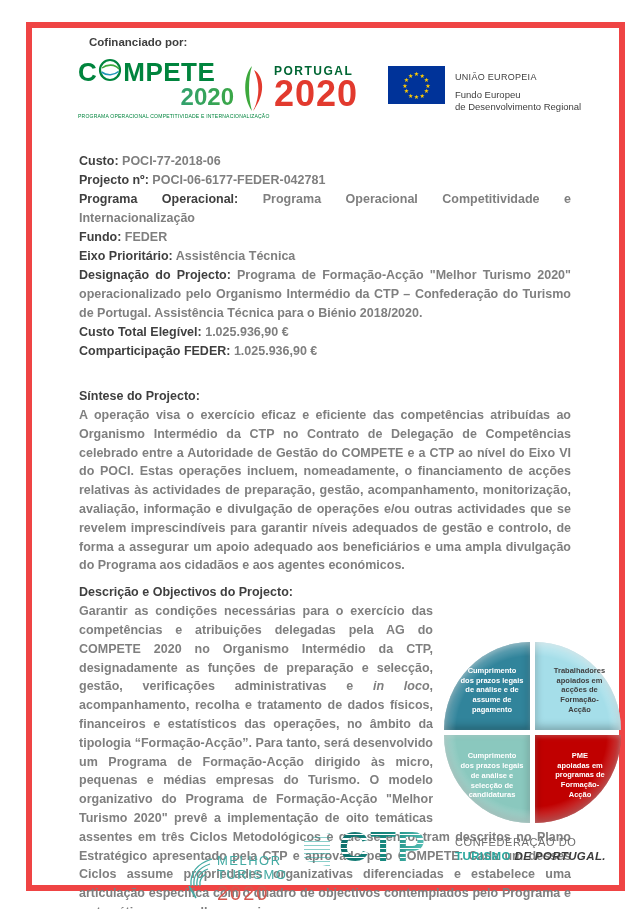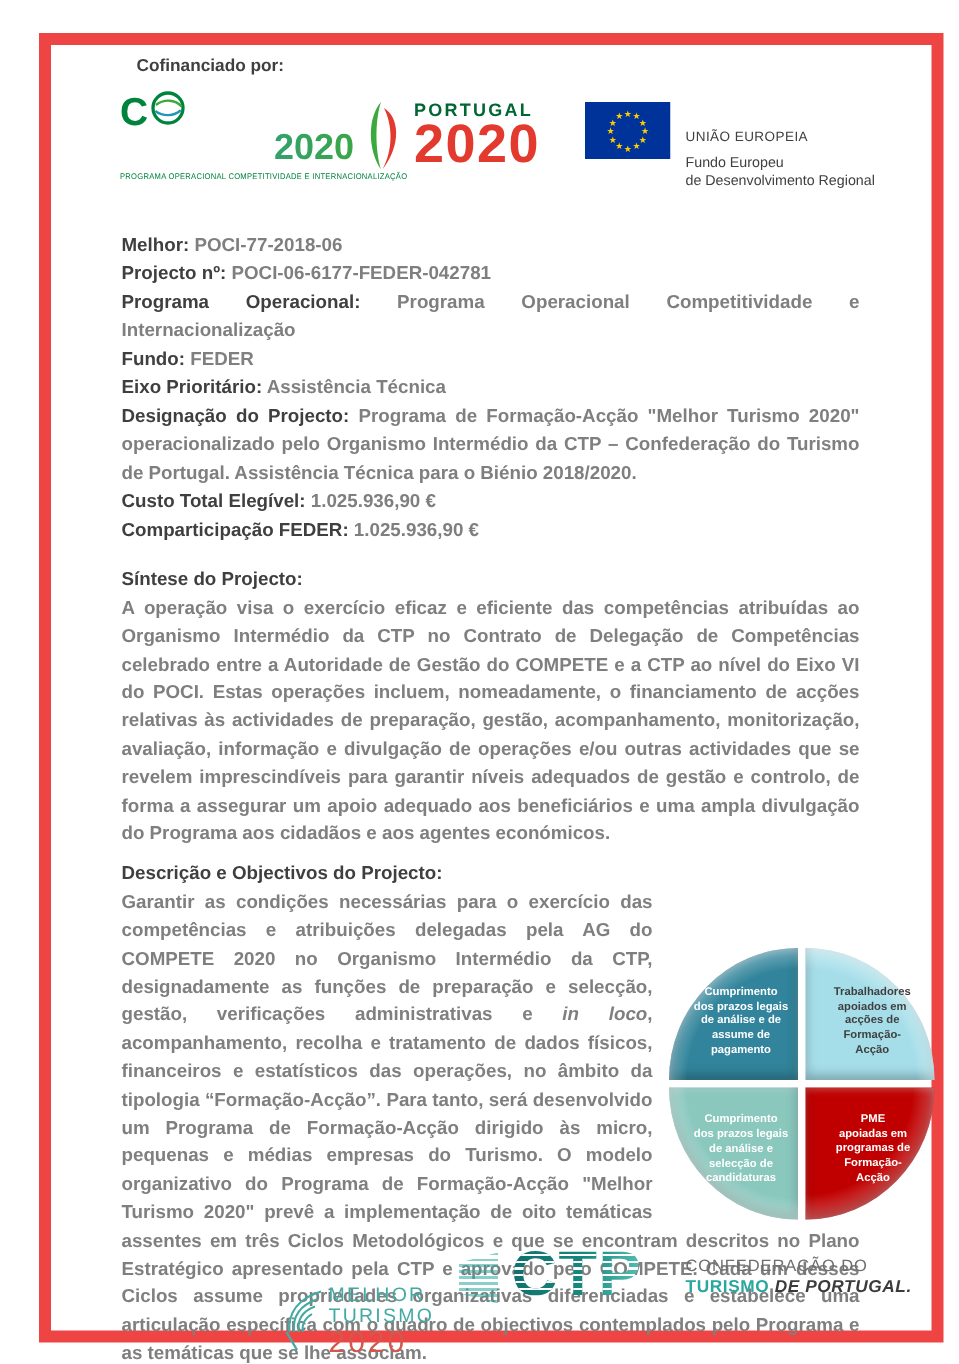--- a/index.html
+++ b/index.html
@@ -1,47 +1,47 @@
 <!DOCTYPE html>
 <html style="--compete_green: #00843D; --compete_year_blue: #2196B8; --compete_year_green: #3DA83C; --portugal_green: #006633; --portugal_red: #E23A2E; --eu_blue: #003399; --eu_star_yellow: #FFCC00; --text_dark: #3F3F3F; --text_gray: #7F7F7F; --melhor_teal: #43AAA3; --melhor_red: #D4574E; --ctp_teal_dark: #0E6E6B; --ctp_teal_light: #5FC6BC; --ctp_text_teal: #2AA79E;"><head>
 <meta charset="utf-8">
 <style>
   html,body{margin:0;padding:0;background:#fff;}
   .canvas{position:relative;width:639px;height:909px;background:#fff;overflow:hidden;
           font-family:"Liberation Sans","DejaVu Sans",sans-serif;}
-  .page{position:absolute;left:26px;top:22px;width:587px;height:857px;border:8px solid #ef4444;background:#fff;}
+  .page{position:absolute;left:26px;top:22px;width:587px;height:857px;border:6px solid #ef4444;background:#fff;}
 
   
   .cofinanced{position:absolute;left:57px;top:8px;font-size:11.5px;font-weight:bold;color:var(--text_dark);}
 
   .compete{position:absolute;left:46px;top:30px;width:170px;}
   .compete-word{font-size:26px;font-weight:bold;color:var(--compete_green);letter-spacing:.5px;line-height:26px;display:flex;align-items:center;}
   .compete-globe{display:inline-block;margin:0 1px;}
   .compete-year{font-size:24px;font-weight:bold;line-height:22px;text-align:right;padding-right:14px;
      background:linear-gradient(90deg,var(--compete_year_blue),var(--compete_year_green));
      -webkit-background-clip:text;background-clip:text;color:transparent;}
   .compete-sub{margin-top:5px;font-size:5.5px;color:var(--compete_green);white-space:nowrap;transform:scaleX(.92);transform-origin:left;letter-spacing:.2px;}
 
   .pt2020{position:absolute;left:208px;top:36px;display:flex;align-items:flex-start;}
   .pt2020-icon{margin-right:6px;}
   .pt2020-country{font-size:12px;font-weight:bold;color:var(--portugal_green);letter-spacing:1.5px;line-height:14px;}
   .pt2020-year{font-size:36px;font-weight:bold;color:var(--portugal_red);line-height:32px;letter-spacing:1px;}
 
   .eu{position:absolute;left:356px;top:38px;display:flex;align-items:flex-start;}
   .eu-flag{margin-right:10px;}
-  .eu-title{font-size:9px;color:#404040;margin-top:18px;letter-spacing:.3px;}
+  .eu-title{font-size:9px;color:#404040;margin-top:6px;letter-spacing:.3px;}
   .eu-fund{font-size:9.5px;color:#404040;margin-top:7px;line-height:12px;}
 
   
   .content{position:absolute;left:47px;top:124px;width:492px;font-size:12.5px;font-weight:bold;line-height:19px;}
   .info-line{text-align:justify;}
   .lbl{color:var(--text_dark);}
   .val{color:var(--text_gray);}
   .lbl::after{content:" ";}
-  .sec-heading{color:var(--text_dark);margin-top:14px;}
+  .sec-heading{color:var(--text_dark);margin-top:26px;}
   .sec-heading.tight{margin-top:8px;}
   .para{color:var(--text_gray);text-align:justify;line-height:18.8px;position:relative;}
   .para .it{font-style:italic;}
 
   
   .pie-spacer{float:right;width:128px;height:180px;margin:38px 0 6px 10px;}
   .pie-grid{position:absolute;top:40px;right:-50px;width:177px;height:181px;
     display:grid;grid-template-columns:86px 86px;grid-template-rows:88px 88px;gap:5px;}
   .quad{position:relative;display:flex;align-items:center;justify-content:center;text-align:center;
     font-size:7.5px;font-weight:bold;line-height:1.3;background-color:var(--c);
@@ -90,20 +90,21 @@
     <div class="compete">
       <div class="compete-word">
         <span>C</span>
         <span class="compete-globe">
           <svg width="24" height="24" viewBox="0 0 24 24">
             <circle cx="12" cy="12" r="10" fill="none" stroke="#00843D" stroke-width="2.2"></circle>
             <path d="M4 10 C9 6 17 6 21 11" fill="none" stroke="#3DA83C" stroke-width="1.6"></path>
             <path d="M3.5 14 C9 18 16 17.5 20.5 13.5" fill="none" stroke="#2196B8" stroke-width="1.6"></path>
           </svg>
         </span>
+        <span>MPETE</span>
       </div>
       <div class="compete-year">2020</div>
       <div class="compete-sub">PROGRAMA OPERACIONAL COMPETITIVIDADE E INTERNACIONALIZAÇÃO</div>
     </div>
 
     <div class="pt2020">
       <span class="pt2020-icon">
         <svg width="28" height="50" viewBox="0 0 28 50">
           <path d="M12 2 C3 12 3 34 12 47 C8 34 8 14 12 2 Z" fill="#3DA83C"></path>
           <path d="M14 6 C24 12 26 30 13 47 C20 34 20 18 14 6 Z" fill="#E23A2E"></path>
@@ -140,21 +141,21 @@
         <div class="eu-fund">
           <div>Fundo Europeu</div>
           <div>de Desenvolvimento Regional</div>
         </div>
       </span>
     </div>
 
     <div class="content">
 
       <div class="info-line">
-        <span class="lbl">Melhor:</span><span class="val">POCI-77-2018-06</span>
+        <span class="lbl">Custo:</span><span class="val">POCI-77-2018-06</span>
       </div>
       <div class="info-line">
         <span class="lbl">Projecto nº:</span><span class="val">POCI-06-6177-FEDER-042781</span>
       </div>
       <div class="info-line">
         <span class="lbl">Programa Operacional:</span><span class="val">Programa Operacional Competitividade e Internacionalização</span>
       </div>
       <div class="info-line">
         <span class="lbl">Fundo:</span><span class="val">FEDER</span>
       </div>

